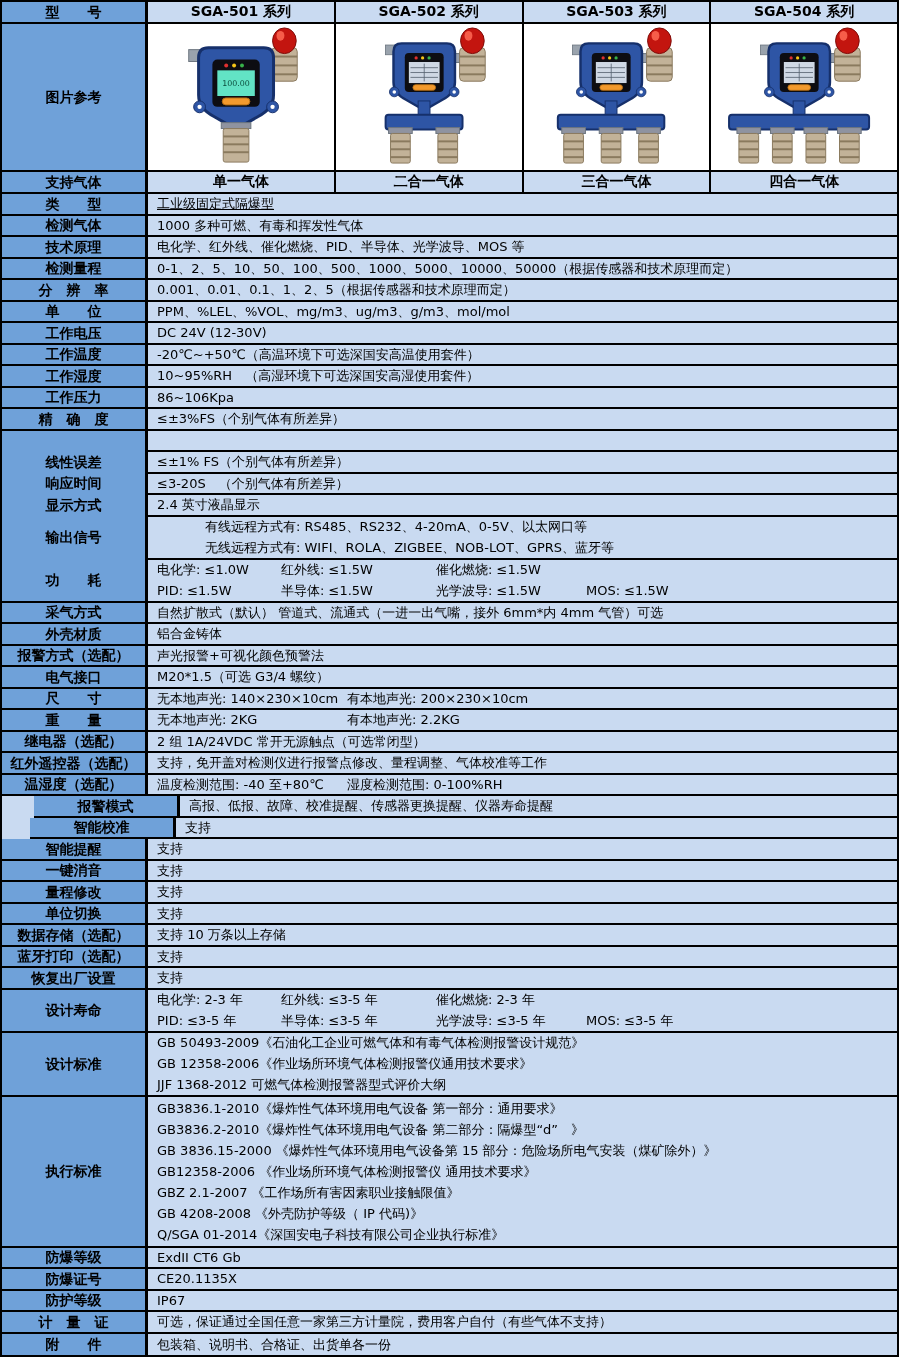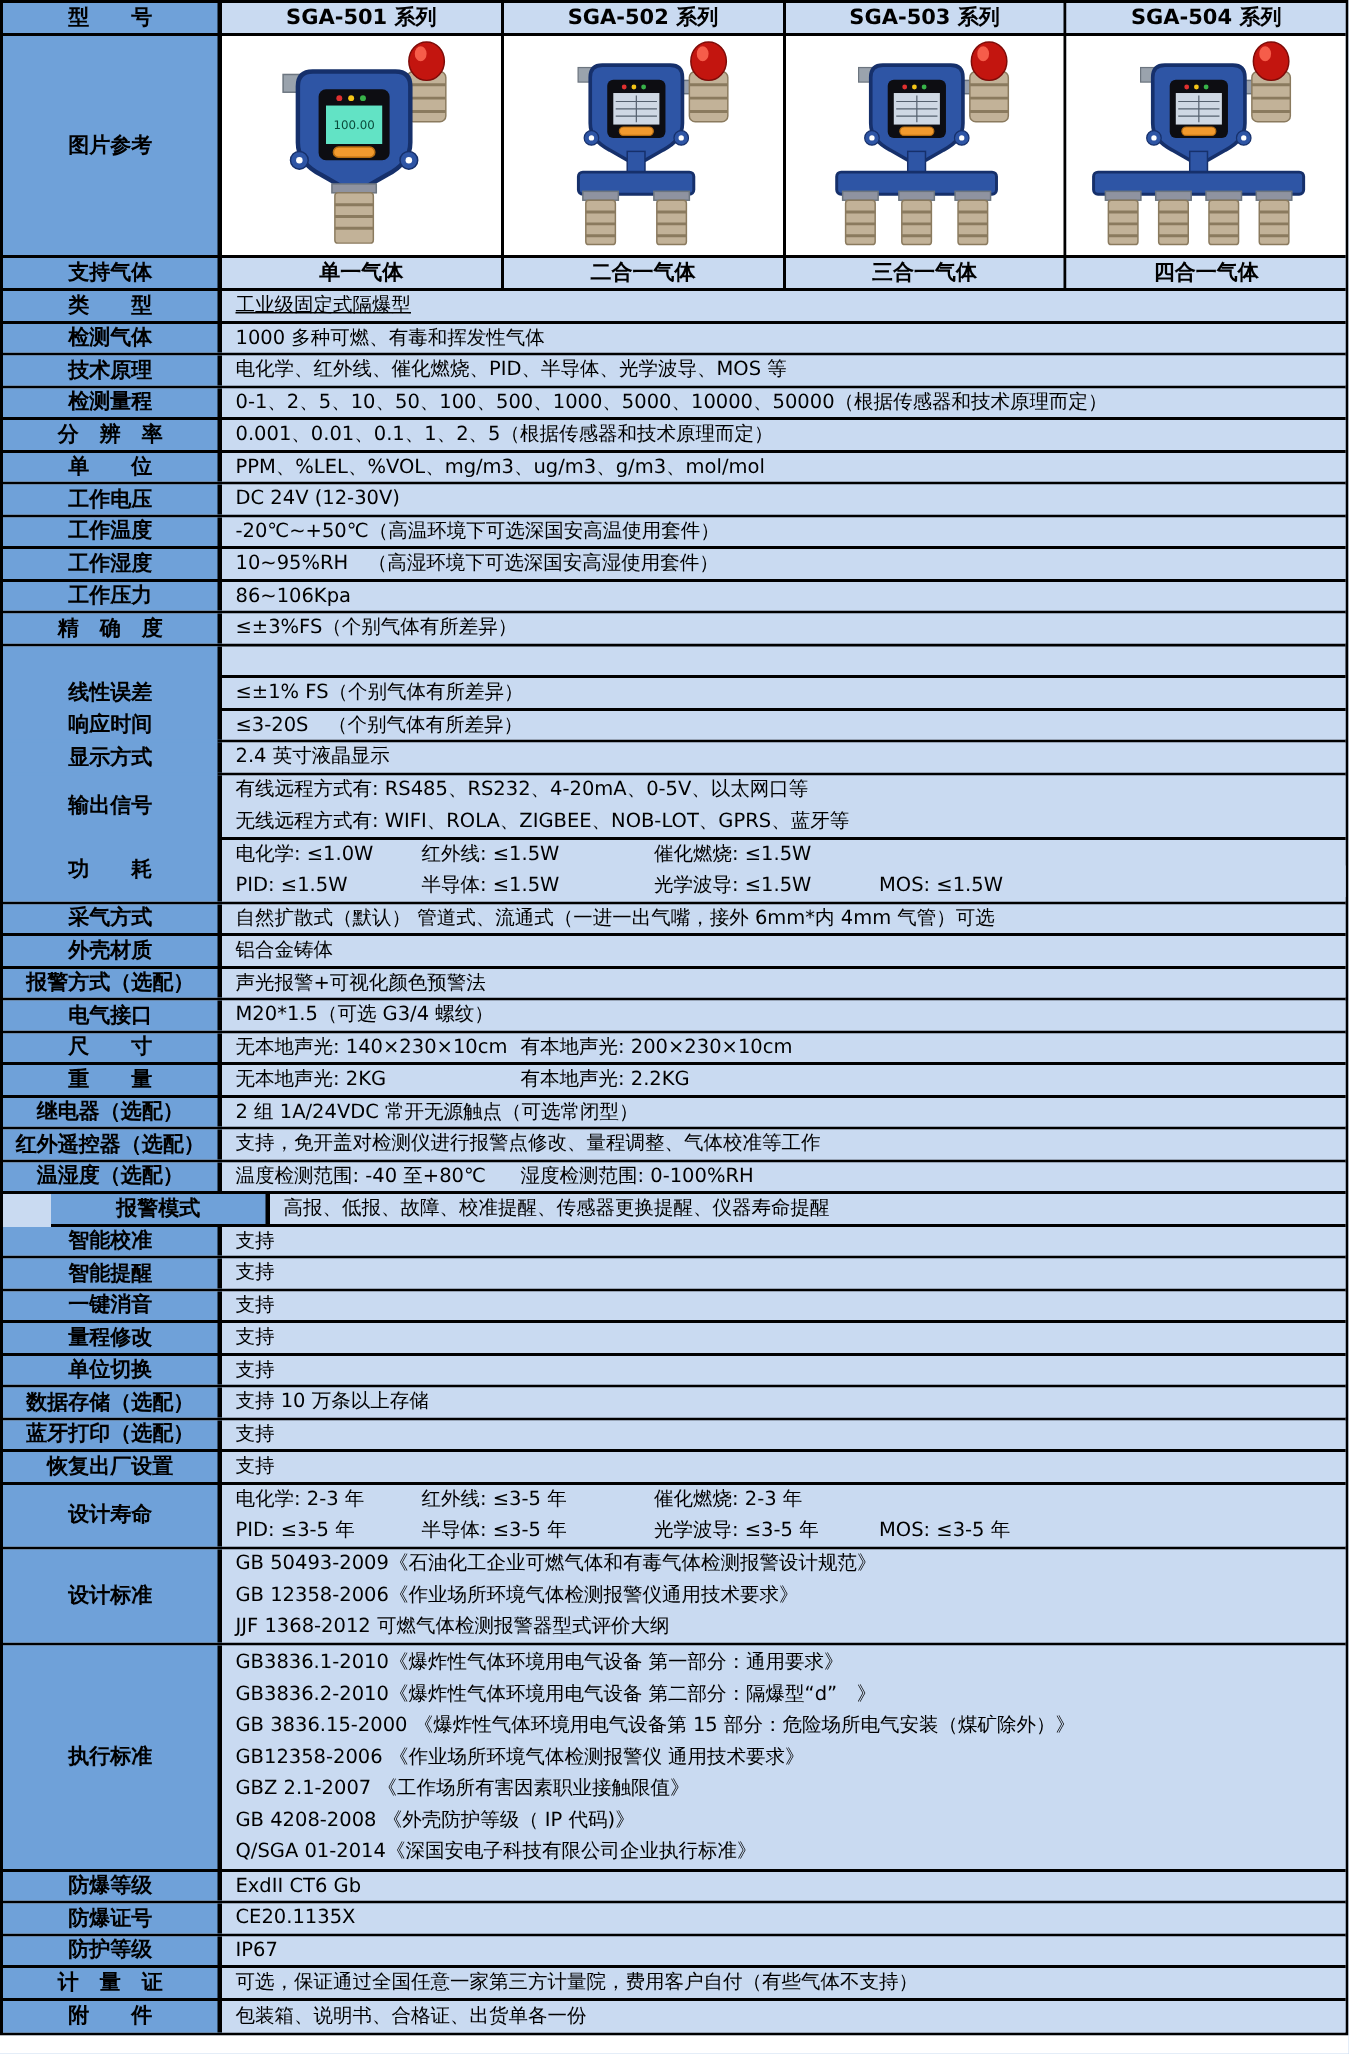--- a/index.html
+++ b/index.html
@@ -316,21 +316,21 @@
       <div class="content-cell">
         <div class="line"><span class="seg">≤3-20S　（个别气体有所差异）</span></div>
       </div>
     </div>
     <div class="row" style="height: 21.5px;">
       <div class="label-cell">显示方式</div>
       <div class="content-cell">
         <div class="line"><span class="seg">2.4 英寸液晶显示</span></div>
       </div>
     </div>
-    <div class="row" style="height: 43px;">
+    <div class="row" style="height: 43px; gap: 48px;">
       <div class="label-cell">输出信号</div>
       <div class="content-cell">
         <div class="line"><span class="seg">有线远程方式有: RS485、RS232、4-20mA、0-5V、以太网口等</span></div>
         <div class="line"><span class="seg">无线远程方式有: WIFI、ROLA、ZIGBEE、NOB-LOT、GPRS、蓝牙等</span></div>
       </div>
     </div>
     <div class="row" style="height: 43px;">
       <div class="label-cell">功　　耗</div>
       <div class="content-cell">
         <div class="line"><span class="seg seg3-0">电化学: ≤1.0W</span><span class="seg seg3-1">红外线: ≤1.5W</span><span class="seg seg3-2">催化燃烧: ≤1.5W</span></div>
@@ -390,21 +390,21 @@
       <div class="content-cell">
         <div class="line"><span class="seg seg2-0">温度检测范围: -40 至+80℃</span><span class="seg seg2-1">湿度检测范围: 0-100%RH</span></div>
       </div>
     </div>
     <div class="row" style="height: 21.5px; margin-left: 32px;">
       <div class="label-cell">报警模式</div>
       <div class="content-cell">
         <div class="line"><span class="seg">高报、低报、故障、校准提醒、传感器更换提醒、仪器寿命提醒</span></div>
       </div>
     </div>
-    <div class="row" style="height: 21.5px;">
+    <div class="row" style="height: 21.5px; margin-left: 28px;">
       <div class="label-cell">智能校准</div>
       <div class="content-cell">
         <div class="line"><span class="seg">支持</span></div>
       </div>
     </div>
     <div class="row" style="height: 21.5px;">
       <div class="label-cell">智能提醒</div>
       <div class="content-cell">
         <div class="line"><span class="seg">支持</span></div>
       </div>

